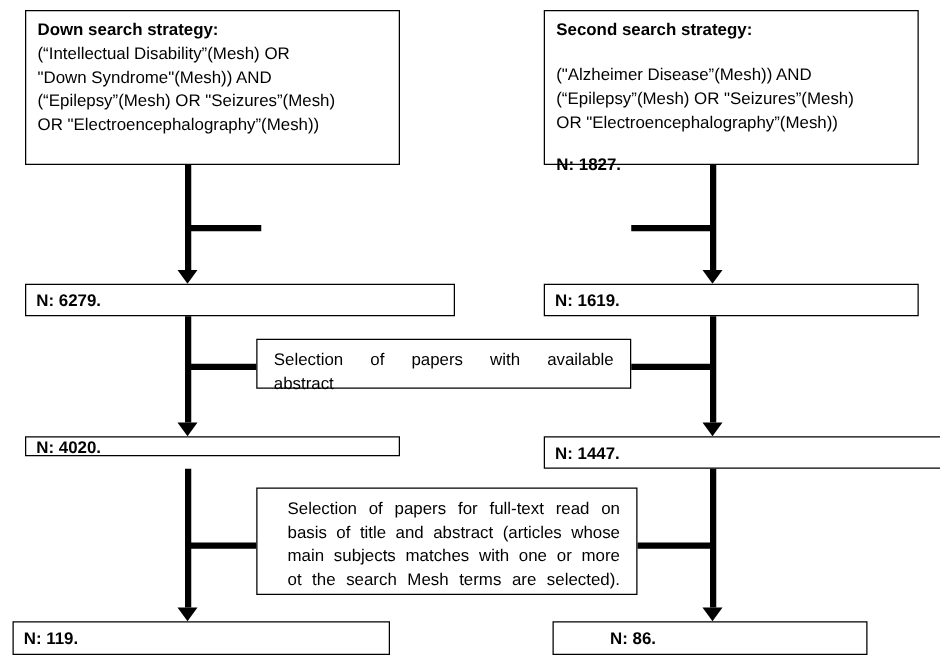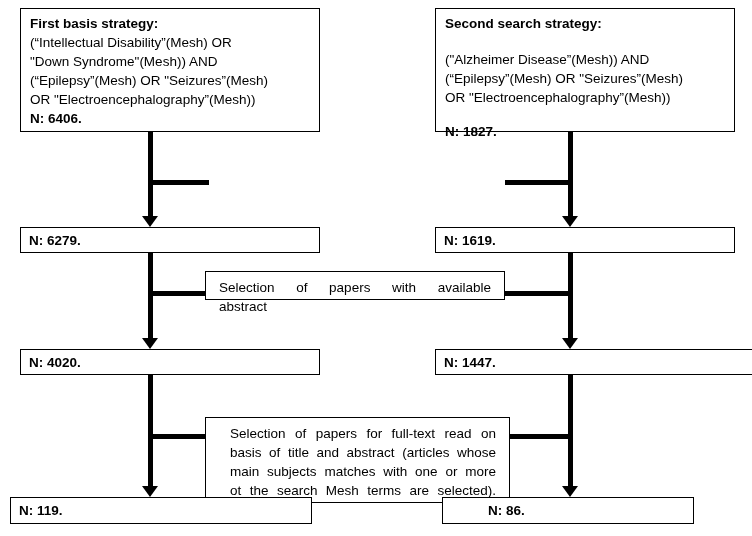--- a/index.html
+++ b/index.html
@@ -50,73 +50,72 @@
     border-right: 8px solid transparent;
     border-top: 11px solid #000;
   }
 </style>
 </head>
 <body>
 
 <div class="canvas">
 
   <div class="box strategy" style="left:20px; top:8px; width:300px; height:124px;">
-    <div class="title">First basis strategy:</div>
+    <div class="title">Down search strategy:</div>
     <div class="query">(“Intellectual Disability”(Mesh) OR
 "Down Syndrome"(Mesh)) AND
 (“Epilepsy”(Mesh) OR "Seizures”(Mesh)
 OR "Electroencephalography”(Mesh))</div>
-    <div class="count">N: 6406.</div>
   </div>
 
   <div class="box strategy strategy2" style="left:435px; top:8px; width:300px; height:124px;">
     <div class="title">Second search strategy:</div>
     <div class="query">("Alzheimer Disease”(Mesh)) AND
 (“Epilepsy”(Mesh) OR "Seizures”(Mesh)
 OR "Electroencephalography”(Mesh))</div>
     <div class="count">N: 1827.</div>
   </div>
 
 
   <div class="vline" style="left:148px; top:132px; height:84px;"></div>
   <div class="ahead" style="left:142px; top:216px;"></div>
   <div class="hline" style="left:150px; top:180px; width:59px;"></div>
 
   <div class="vline" style="left:568px; top:132px; height:84px;"></div>
   <div class="ahead" style="left:562px; top:216px;"></div>
   <div class="hline" style="left:505px; top:180px; width:65px;"></div>
 
-  <div class="box nbox" style="left:20px; top:227px; width:300px; height:26px;">
+  <div class="box nbox" style="left:20px; top:227px; width:344px; height:26px;">
     <span>N: 6279.</span>
   </div>
   <div class="box nbox" style="left:435px; top:227px; width:300px; height:26px;">
     <span>N: 1619.</span>
   </div>
 
-  <div class="box filter justify" style="left:205px; top:271px; width:300px; height:29px;">
+  <div class="box filter justify" style="left:205px; top:271px; width:300px; height:40px;">
     <div class="ftext">Selection of papers with available
 abstract</div>
   </div>
 
   <div class="vline" style="left:148px; top:253px; height:85px;"></div>
   <div class="ahead" style="left:142px; top:338px;"></div>
   <div class="hline" style="left:150px; top:291px; width:55px;"></div>
 
   <div class="vline" style="left:568px; top:253px; height:85px;"></div>
   <div class="ahead" style="left:562px; top:338px;"></div>
   <div class="hline" style="left:505px; top:291px; width:65px;"></div>
 
-  <div class="box nbox" style="left:20px; top:349px; width:300px; height:26px;">
+  <div class="box nbox" style="left:20px; top:349px; width:300px; height:16px;">
     <span>N: 4020.</span>
   </div>
   <div class="box nbox" style="left:435px; top:349px; width:340px; height:26px;">
     <span>N: 1447.</span>
   </div>
 
-  <div class="box filter justify" style="left:205px; top:417px; width:305px; height:86px;padding-left:24px;">
+  <div class="box filter justify" style="left:205px; top:390px; width:305px; height:86px;padding-left:24px;">
     <div class="ftext">Selection of papers for full-text read on
 basis of title and abstract (articles whose
 main subjects matches with one or more
 ot the search Mesh terms are selected).</div>
   </div>
 
   <div class="vline" style="left:148px; top:375px; height:111px;"></div>
   <div class="ahead" style="left:142px; top:486px;"></div>
   <div class="hline" style="left:150px; top:434px; width:55px;"></div>
 

